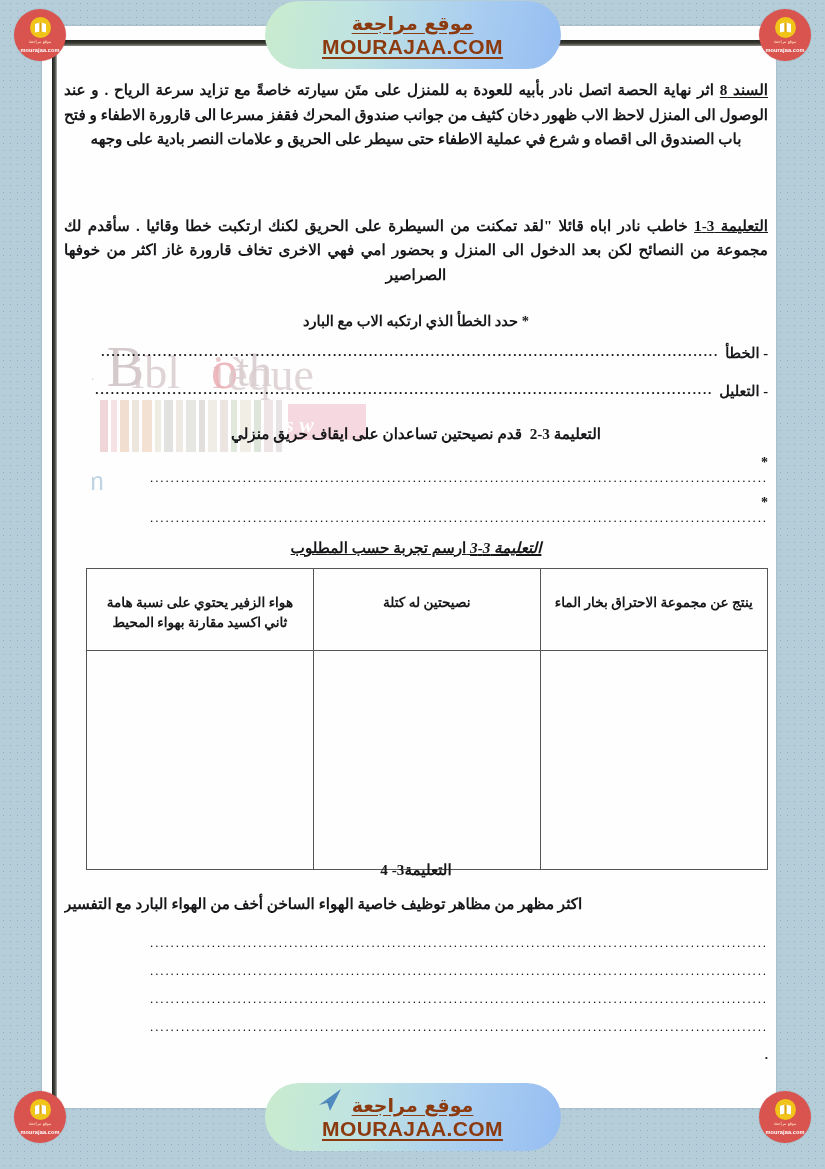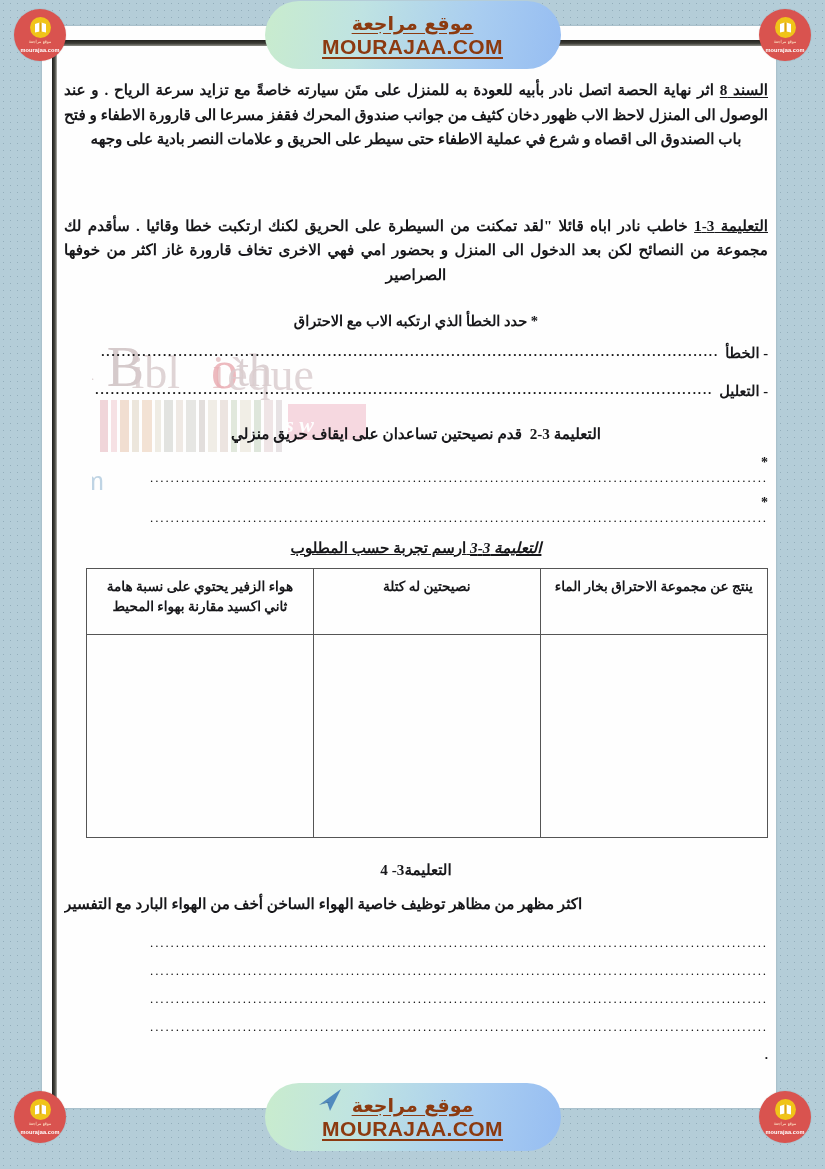--- a/index.html
+++ b/index.html
@@ -165,21 +165,21 @@
     position: absolute;
     border-collapse: collapse;
     table-layout: fixed;
     width: 682px;
     right: 0;
     direction: rtl;
   }
   table.exp td {
     border: 1.2px solid #555;
     vertical-align: top;
-    padding: 8px 9px 9px 9px;
+    padding: 24px 9px 9px 9px;
     font-size: 13.6px;
     font-weight: 700;
     line-height: 1.5;
     text-align: center;
     color: #17171a;
   }
   table.exp td.head { height: 48px; }
   table.exp td.body { height: 185px; }
 
   
@@ -323,21 +323,21 @@
         <p class="para"><span class="lead">السند 8</span>
           <span>اثر نهاية الحصة اتصل نادر بأبيه للعودة به للمنزل على متَن سيارته خاصةً مع تزايد سرعة الرياح . و عند الوصول الى المنزل لاحظ الاب ظهور دخان كثيف  من جوانب صندوق المحرك فقفز مسرعا الى قارورة الاطفاء و فتح باب الصندوق الى اقصاه و شرع في عملية الاطفاء حتى سيطر على الحريق و علامات النصر بادية على  وجهه</span></p>
       </div>
 
       <div class="blk" style="top:162px;">
         <p class="inst-line" style="margin:0; text-align:justify; text-align-last:center;"><span class="inst-tag u">التعليمة 3-1</span>
           <span>خاطب نادر اباه قائلا "لقد تمكنت  من السيطرة على الحريق لكنك ارتكبت خطا وقائيا . سأقدم لك مجموعة من النصائح لكن بعد الدخول الى المنزل و بحضور امي فهي الاخرى تخاف قارورة  غاز اكثر من خوفها  الصراصير</span></p>
       </div>
 
       <div class="blk" style="top:258px;">
-        <div class="q-line" style="text-align:center;">* حدد الخطأ الذي ارتكبه الاب مع الاحتراق</div>
+        <div class="q-line" style="text-align:center;">* حدد الخطأ الذي ارتكبه الاب مع البارد</div>
       </div>
 
       <div class="blk" style="top:292px;">
         <div class="lbl-row">
           <span class="lbl">- الخطأ</span>
           <span class="dots">........................................................................................................................</span>
         </div>
       </div>
 
       <div class="blk" style="top:330px;">

